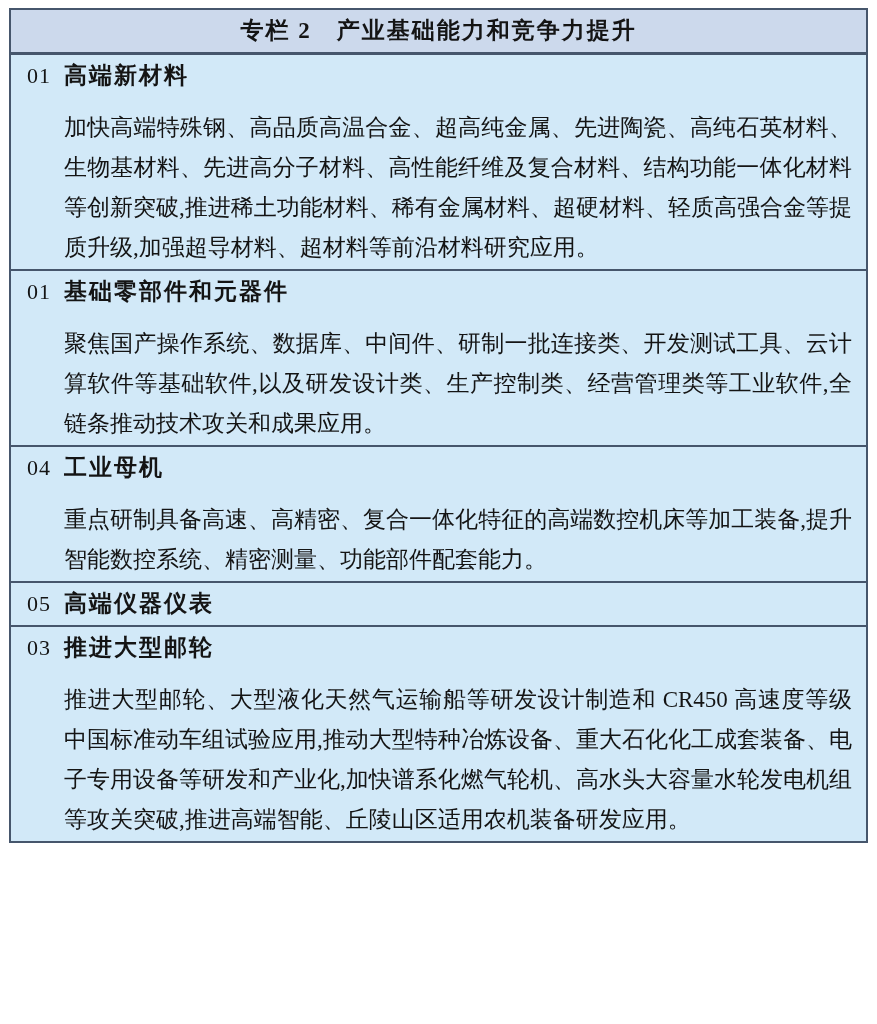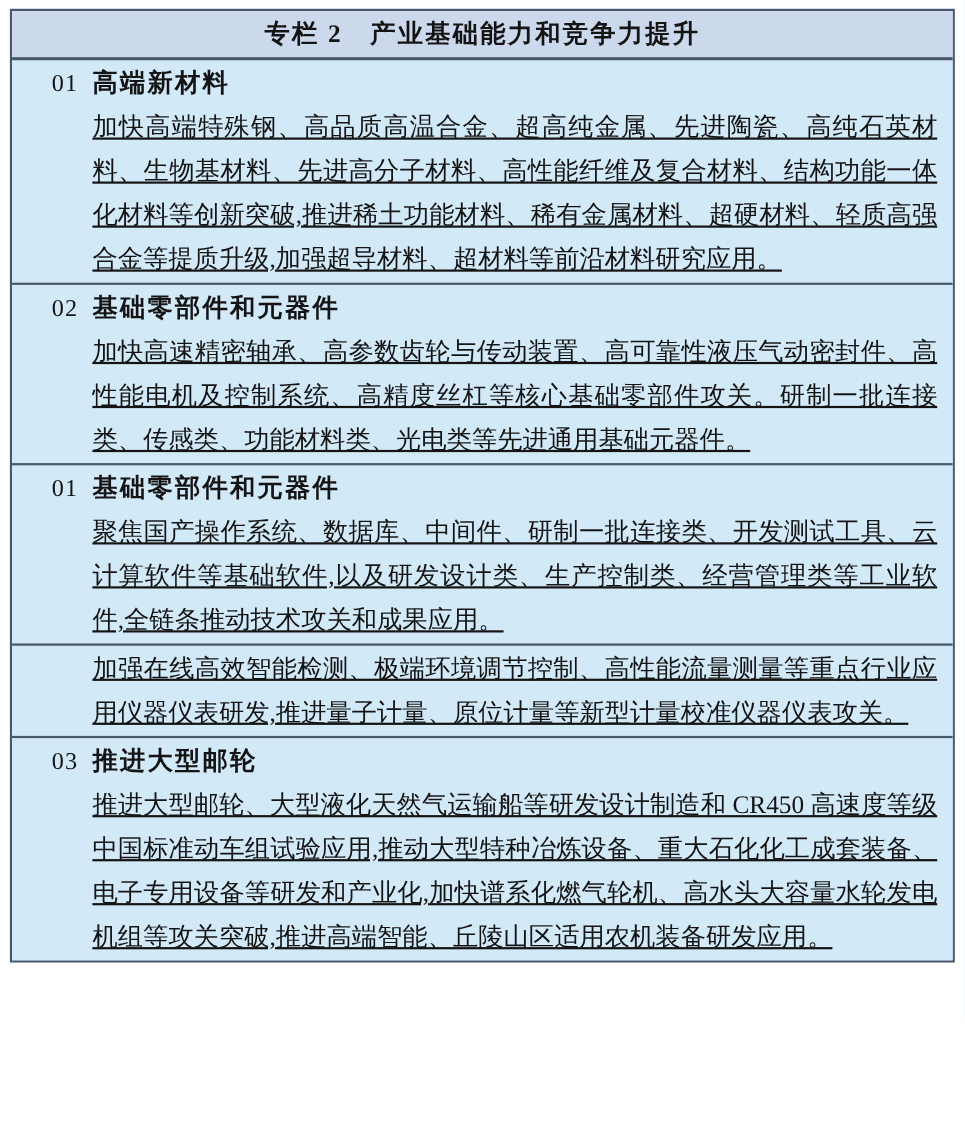--- a/index.html
+++ b/index.html
@@ -38,21 +38,21 @@
     font-size: 23px;
     font-weight: bold;
     line-height: 42px;
     height: 45px;
     letter-spacing: 2px;
   }
   .panel-body {
     background: var(--body-bg);
   }
   .row {
-    padding: 1px 14px 1px 36px;
+    padding: 1px 14px 1px 16px;
     border-bottom: 2px solid var(--border);
   }
   .row:last-child {
     border-bottom: none;
   }
   .heading-line {
     line-height: 40px;
     font-size: 23px;
     white-space: nowrap;
   }
@@ -61,60 +61,61 @@
     width: 37px;
     font-size: 22px;
     font-weight: normal;
     letter-spacing: 1px;
   }
   .heading {
     font-weight: bold;
     letter-spacing: 2px;
   }
   .body-text {
-    margin: 0 0 0 37px;
+    margin: 12px 0 0 37px;
     font-size: 23px;
     line-height: 40px;
     text-align: justify;
     text-justify: inter-ideograph;
-    text-decoration: underline;
   }
 </style>
 </head>
 <body>
 
 <div class="page">
   <div class="panel">
     <div class="panel-header">专栏 2　产业基础能力和竞争力提升</div>
     <div class="panel-body">
 
       <section class="row">
         <div class="heading-line">
           <span class="num">01</span><span class="heading">高端新材料</span>
         </div>
         <p class="body-text">加快高端特殊钢、高品质高温合金、超高纯金属、先进陶瓷、高纯石英材料、生物基材料、先进高分子材料、高性能纤维及复合材料、结构功能一体化材料等创新突破,推进稀土功能材料、稀有金属材料、超硬材料、轻质高强合金等提质升级,加强超导材料、超材料等前沿材料研究应用。</p>
       </section>
 
-      <section class="row">
-        <div class="heading-line">
-          <span class="num">02</span><span class="heading">基础零部件和元器件</span>
-        </div>
-        <p class="body-text">加快高速精密轴承、高参数齿轮与传动装置、高可靠性液压气动密封件、高性能电机及控制系统、高精度丝杠等核心基础零部件攻关。研制一批连接类、传感类、功能材料类、光电类等先进通用基础元器件。</p>
-      </section>
 
       <section class="row">
         <div class="heading-line">
           <span class="num">01</span><span class="heading">基础零部件和元器件</span>
         </div>
         <p class="body-text">聚焦国产操作系统、数据库、中间件、研制一批连接类、开发测试工具、云计算软件等基础软件,以及研发设计类、生产控制类、经营管理类等工业软件,全链条推动技术攻关和成果应用。</p>
       </section>
 
+      <section class="row">
+        <div class="heading-line">
+          <span class="num">04</span><span class="heading">工业母机</span>
+        </div>
+        <p class="body-text">重点研制具备高速、高精密、复合一体化特征的高端数控机床等加工装备,提升智能数控系统、精密测量、功能部件配套能力。</p>
+      </section>
 
       <section class="row">
-        <p class="body-text">加强在线高效智能检测、极端环境调节控制、高性能流量测量等重点行业应用仪器仪表研发,推进量子计量、原位计量等新型计量校准仪器仪表攻关。</p>
+        <div class="heading-line">
+          <span class="num">05</span><span class="heading">高端仪器仪表</span>
+        </div>
       </section>
 
       <section class="row">
         <div class="heading-line">
           <span class="num">03</span><span class="heading">推进大型邮轮</span>
         </div>
         <p class="body-text">推进大型邮轮、大型液化天然气运输船等研发设计制造和 CR450 高速度等级中国标准动车组试验应用,推动大型特种冶炼设备、重大石化化工成套装备、电子专用设备等研发和产业化,加快谱系化燃气轮机、高水头大容量水轮发电机组等攻关突破,推进高端智能、丘陵山区适用农机装备研发应用。</p>
       </section>
 
     </div>

